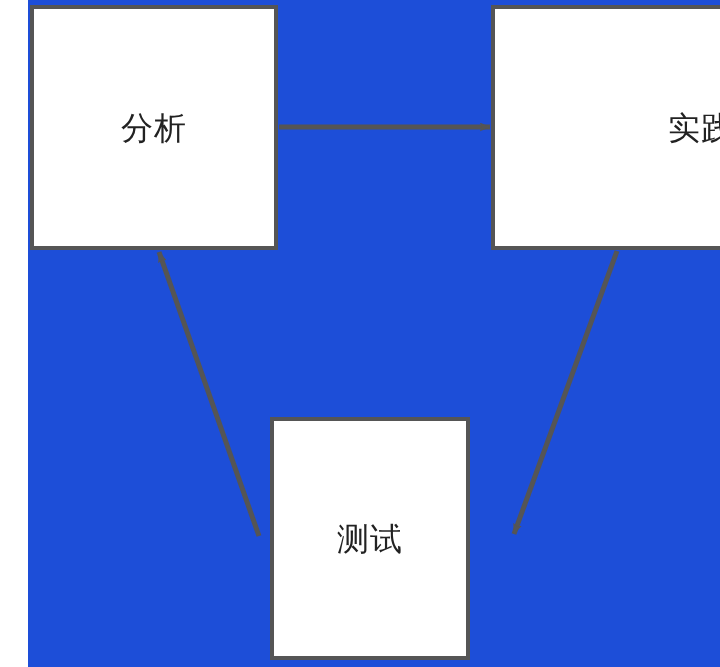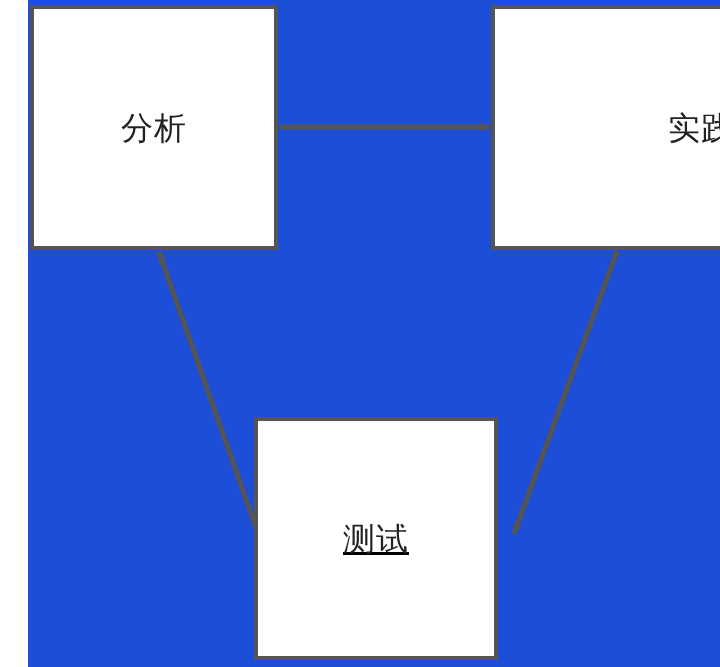--- a/index.html
+++ b/index.html
@@ -48,25 +48,24 @@
     height: 245px;
   }
   #node-practice {
     left: 463px;
     top: 5px;
     width: 247px;
     height: 245px;
     justify-content: flex-end;
   }
   #node-test {
-    left: 226px;
+    left: 242px;
     top: 417px;
-    width: 244px;
+    width: 200px;
     height: 243px;
-    text-decoration: underline;
   }
 </style>
 </head>
 <body>
 
 <div id="canvas">
 
   <svg id="diagram-svg" viewBox="0 0 720 667" xmlns="http://www.w3.org/2000/svg">
     <defs>
       <marker id="arrowhead" markerWidth="11" markerHeight="9" refX="10.4" refY="4.5" orient="auto" markerUnits="userSpaceOnUse">

